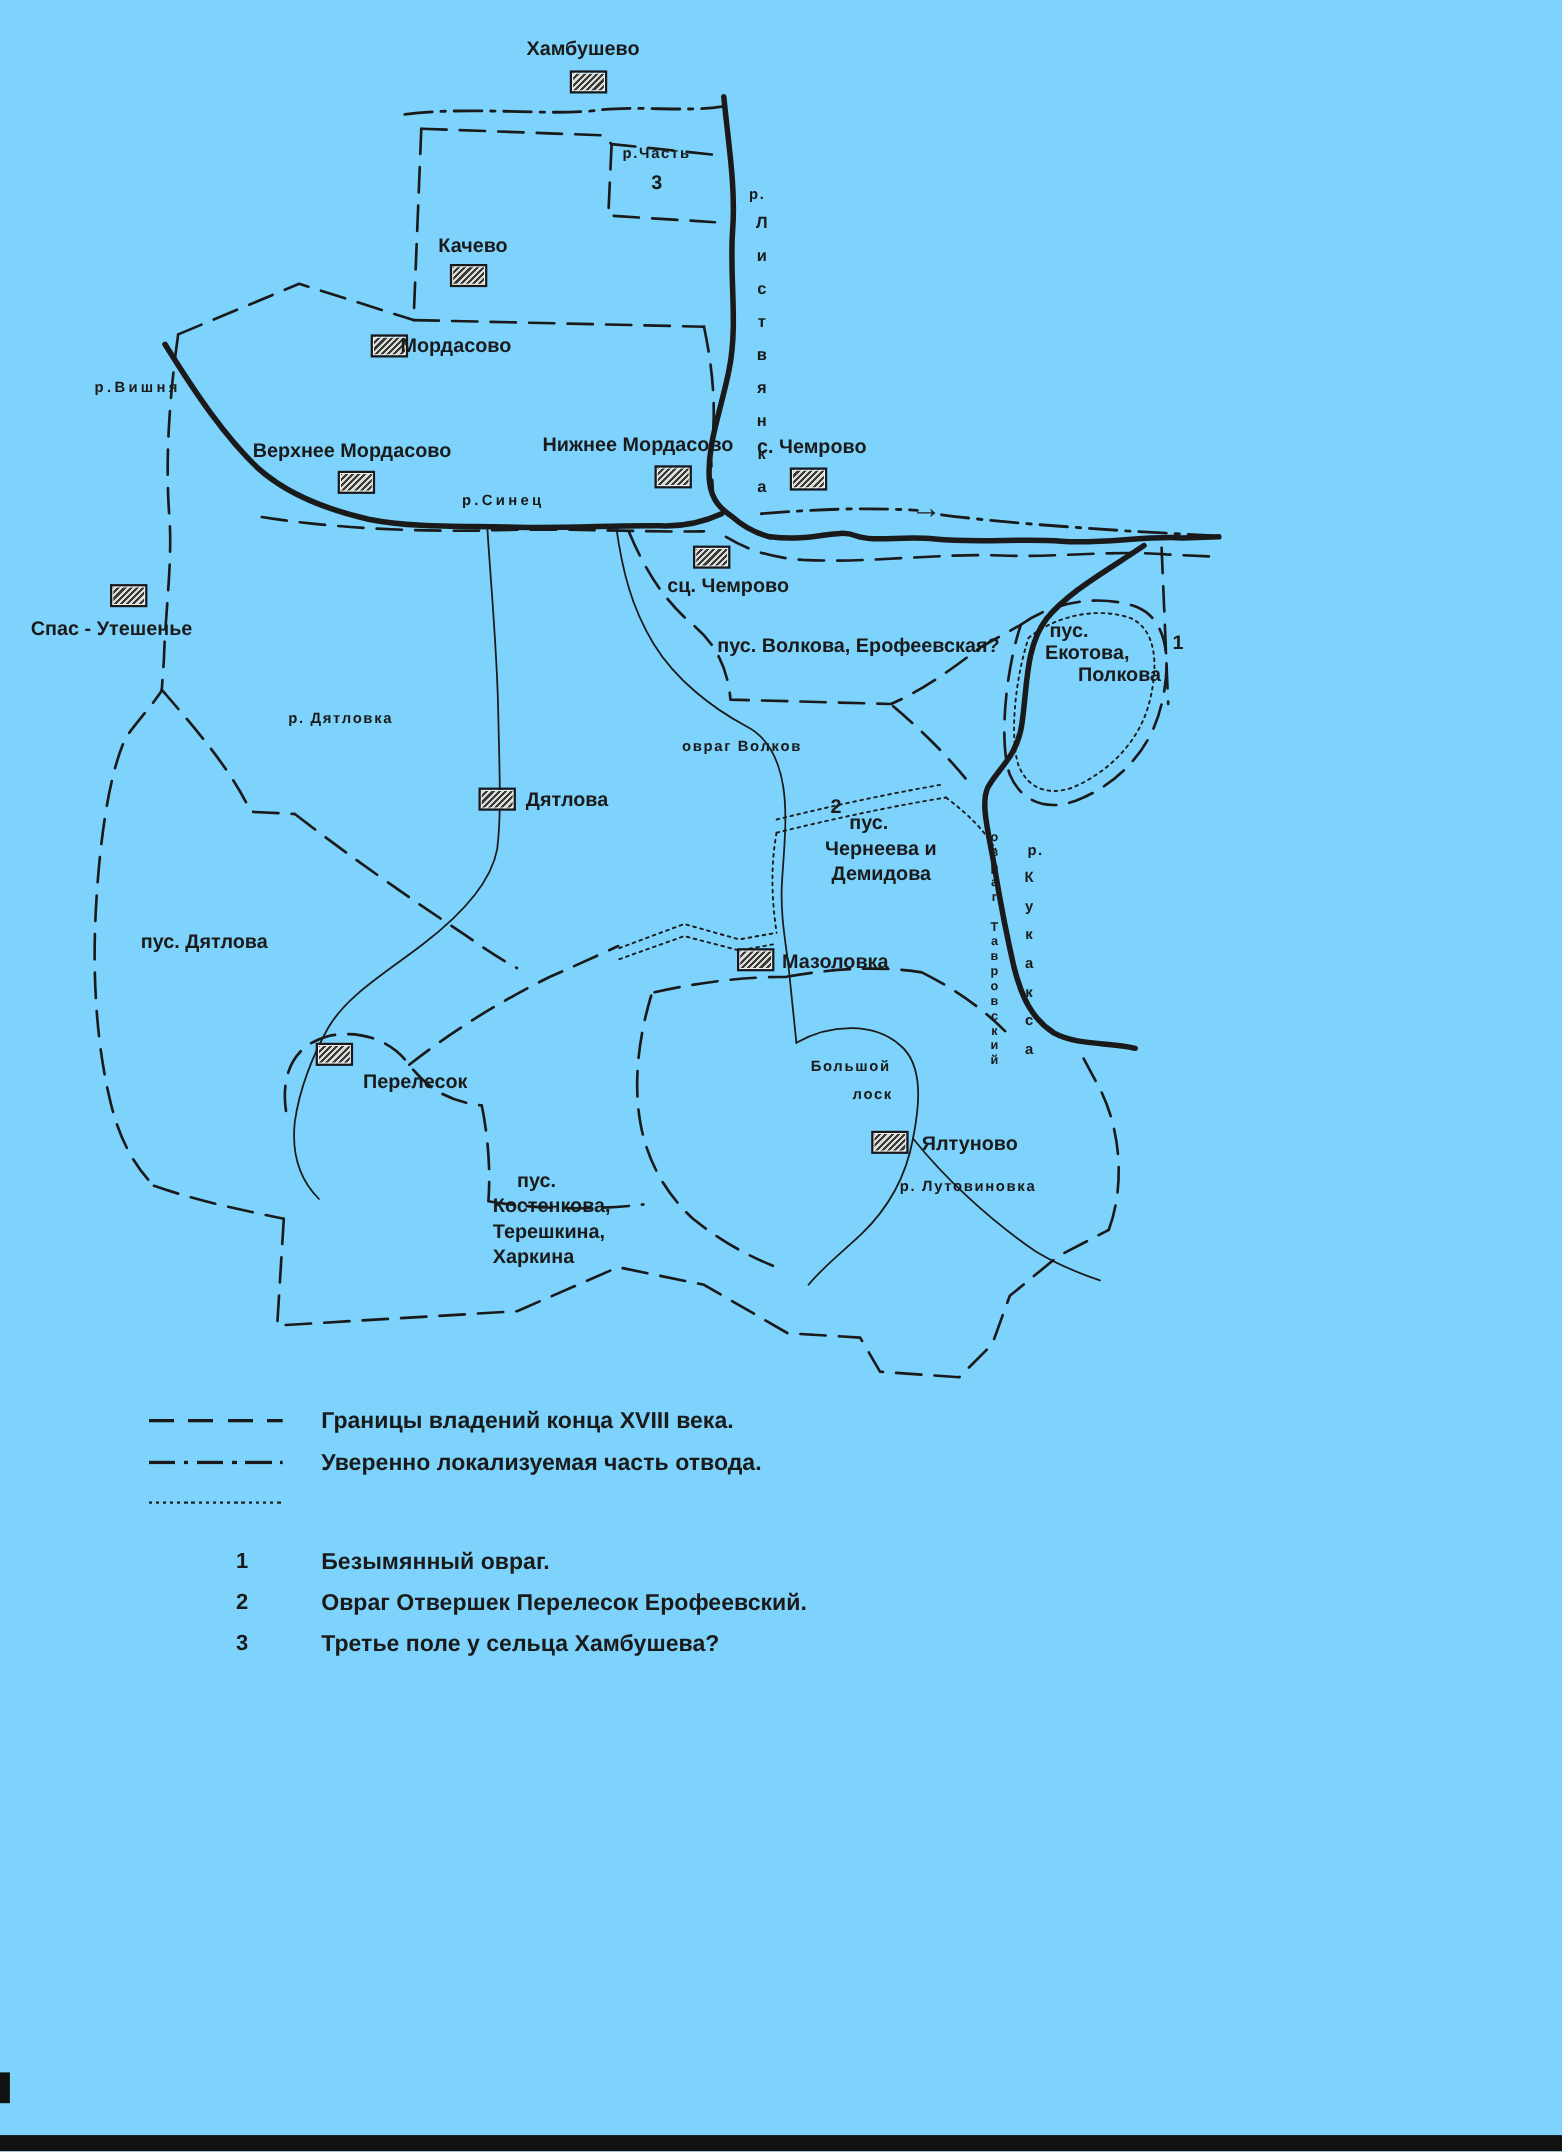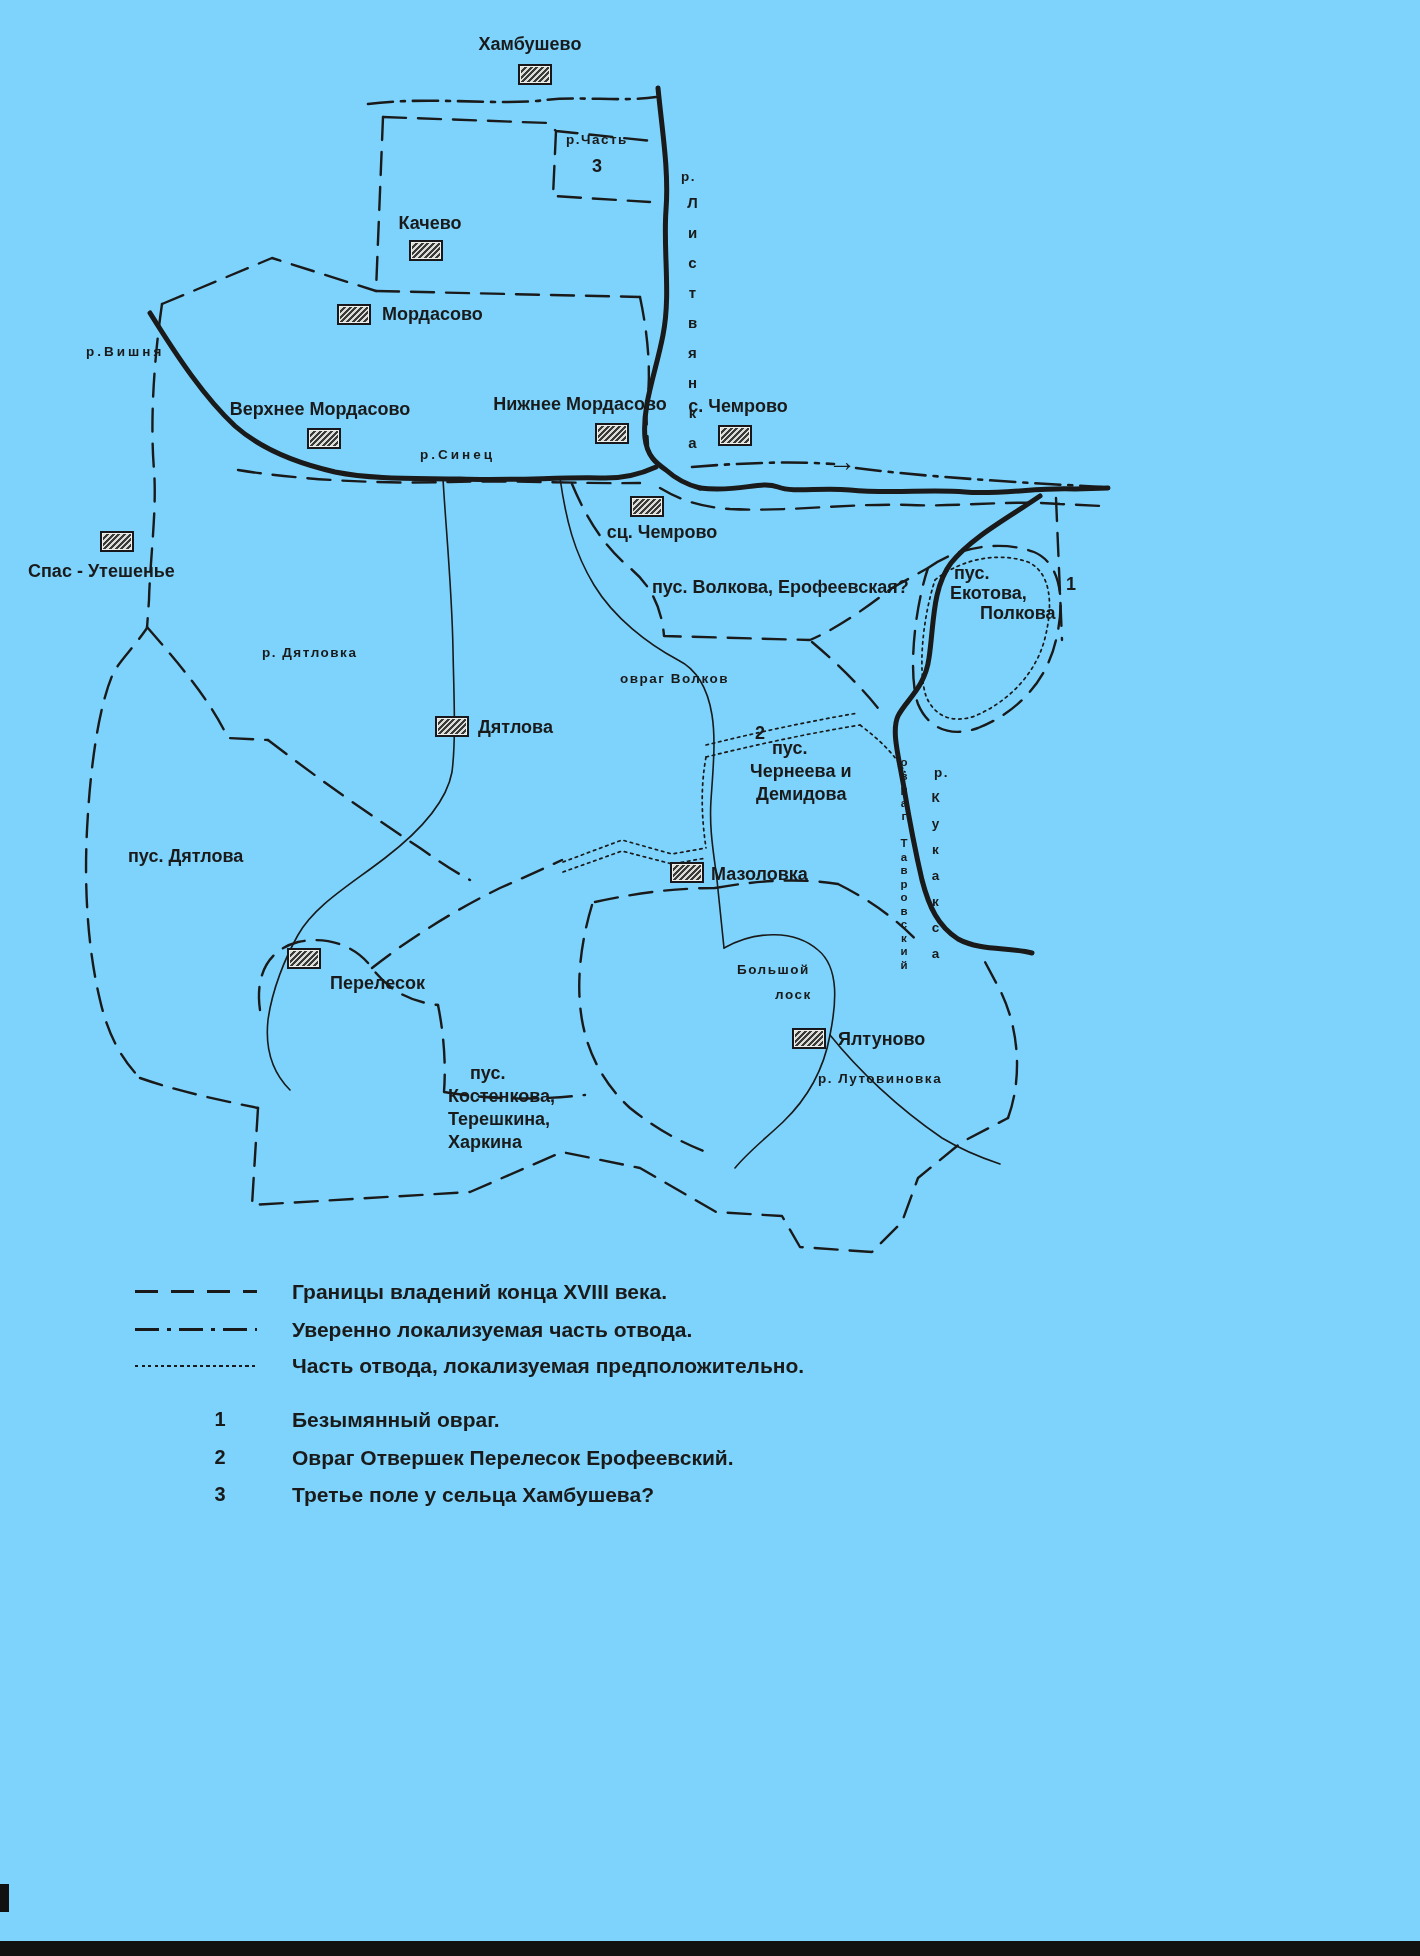--- a/index.html
+++ b/index.html
@@ -91,21 +91,21 @@
   <div class="marker" style="left:718px;top:425px"></div>
   <div class="marker" style="left:630px;top:496px"></div>
   <div class="marker" style="left:100px;top:531px"></div>
   <div class="marker" style="left:435px;top:716px"></div>
   <div class="marker" style="left:670px;top:862px"></div>
   <div class="marker" style="left:287px;top:948px"></div>
   <div class="marker" style="left:792px;top:1028px"></div>
 
   <div class="lbl s18 ctr" style="left:530px;top:34px">Хамбушево</div>
   <div class="lbl s18 ctr" style="left:430px;top:213px">Качево</div>
-  <div class="lbl s18" style="left:382px;top:304px">Мордасово</div>
+  <div class="lbl s18" style="left:364px;top:304px">Мордасово</div>
   <div class="lbl s18 ctr" style="left:320px;top:399px">Верхнее Мордасово</div>
   <div class="lbl s18 ctr" style="left:580px;top:394px">Нижнее Мордасово</div>
   <div class="lbl s18 ctr" style="left:738px;top:396px">с. Чемрово</div>
   <div class="lbl s18 ctr" style="left:662px;top:522px">сц. Чемрово</div>
   <div class="lbl s18" style="left:28px;top:561px">Спас - Утешенье</div>
   <div class="lbl s18" style="left:652px;top:577px">пус. Волкова, Ерофеевская?</div>
   <div class="lbl s18" style="left:478px;top:717px">Дятлова</div>
   <div class="lbl s18" style="left:128px;top:846px">пус. Дятлова</div>
   <div class="lbl s18" style="left:711px;top:864px">Мазоловка</div>
   <div class="lbl s18" style="left:330px;top:973px">Перелесок</div>
@@ -144,21 +144,20 @@
   <div class="lbl s18" style="left:1066px;top:574px">1</div>
   <div class="arrow" style="left:828px;top:448px">→</div>
 
   <div class="legend-sample samp-dashed" style="left:135px;top:1290px"></div>
   <div class="legend-text" style="left:292px;top:1280px">Границы владений конца XVIII века.</div>
 
   <div class="legend-sample samp-dashdot" style="left:135px;top:1328px"></div>
   <div class="legend-text" style="left:292px;top:1318px">Уверенно локализуемая часть отвода.</div>
 
   <div class="legend-sample samp-dotted" style="left:135px;top:1365px"></div>
-  <div class="legend-text" style="left:292px;top:1354px">Часть отвода, локализуемая предположительно.</div>
 
   <div class="legend-num" style="left:208px;top:1408px">1</div>
   <div class="legend-text" style="left:292px;top:1408px">Безымянный овраг.</div>
 
   <div class="legend-num" style="left:208px;top:1446px">2</div>
   <div class="legend-text" style="left:292px;top:1446px">Овраг Отвершек Перелесок Ерофеевский.</div>
 
   <div class="legend-num" style="left:208px;top:1483px">3</div>
   <div class="legend-text" style="left:292px;top:1483px">Третье поле у сельца Хамбушева?</div>
 

